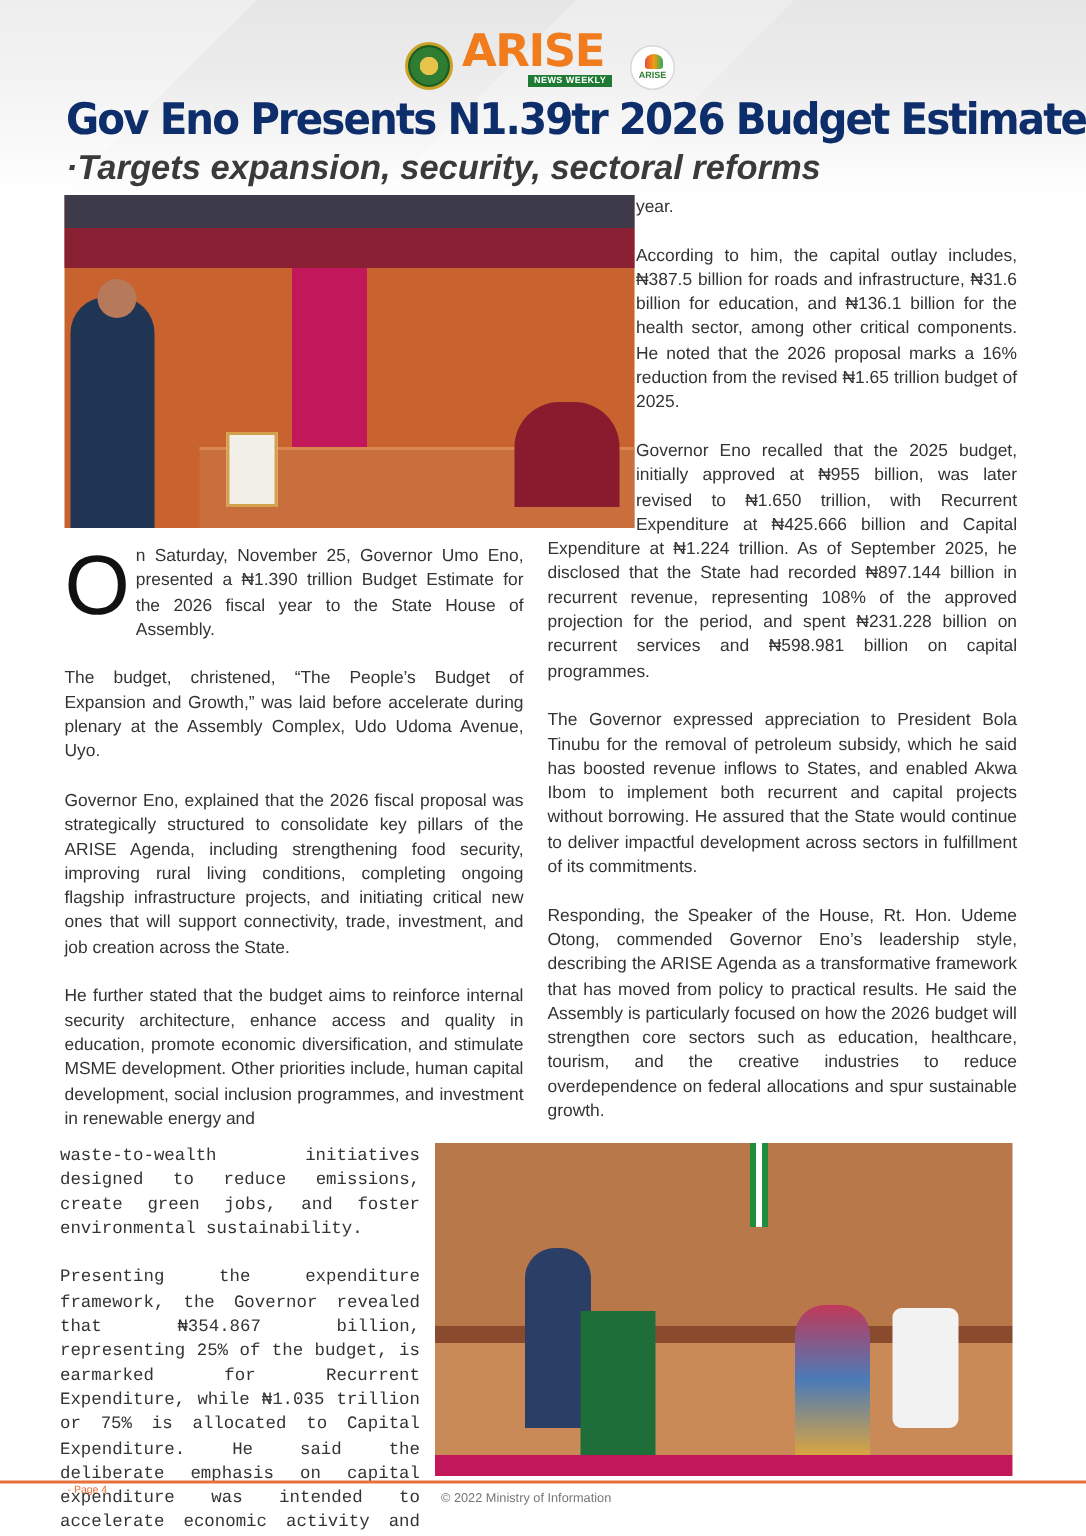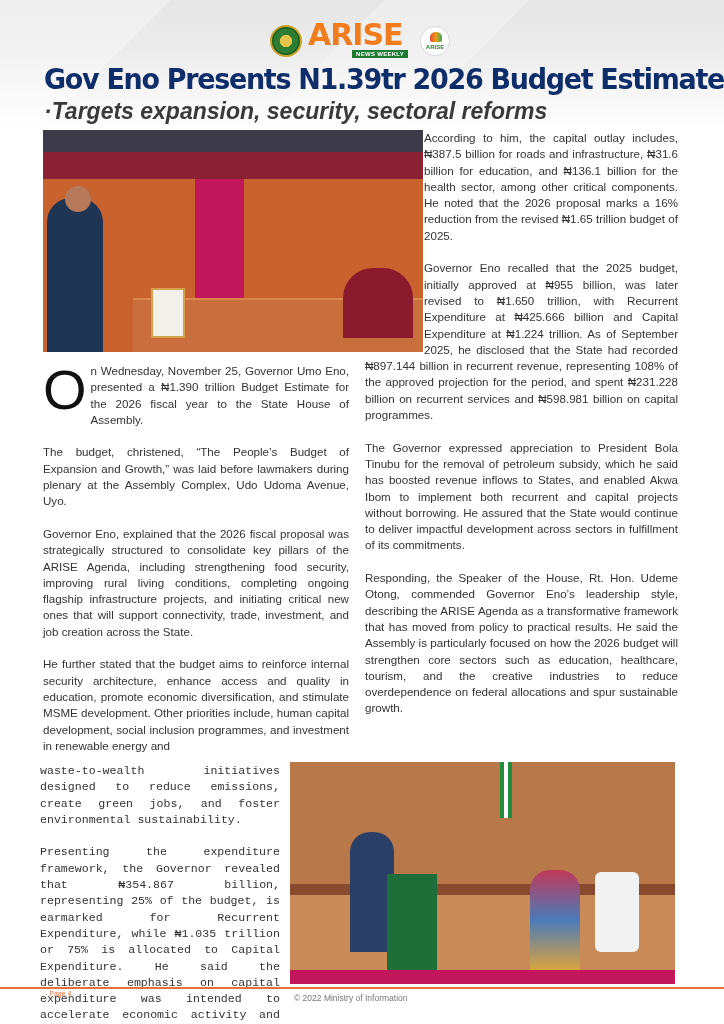--- a/index.html
+++ b/index.html
@@ -1,21 +1,21 @@
 <!DOCTYPE html>
 <html><head>
 <meta charset="utf-8">
 <style>
   html, body { margin:0; padding:0; }
   body { width:724px; height:1024px; position:relative; overflow:hidden; background:#ffffff; font-family:"Liberation Sans", sans-serif; color:#2e2e2e; }
   .header-bg { position:absolute; left:0; top:0; width:724px; height:130px;
     background: linear-gradient(180deg, #e6e6e6 0%, #ececec 40%, #f7f7f7 75%, #ffffff 100%); }
   .header-bg::before { content:""; position:absolute; inset:0;
     background: linear-gradient(135deg, rgba(255,255,255,0.35) 0 20%, rgba(0,0,0,0) 20% 45%, rgba(255,255,255,0.25) 45% 62%, rgba(0,0,0,0) 62% 100%); }
-  .logo-row { position:absolute; left:270px; top:22px; width:185px; height:38px; display:flex; align-items:center; gap:4px; }
+  .logo-row { position:absolute; left:270px; top:22px; width:185px; height:38px; display:flex; align-items:flex-end; gap:4px; }
   .seal { width:32px; height:32px; border-radius:50%; background:radial-gradient(circle, #e8c34a 0 30%, #2e7d32 32% 62%, #1b5e20 64% 100%); border:2px solid #c9a227; box-sizing:border-box; }
   .brand { position:relative; width:110px; height:38px; }
   .brand-word { position:absolute; left:2px; top:-4px; font-family:"DejaVu Sans", sans-serif; font-weight:bold; font-size:30px; letter-spacing:-1px; color:#f07c1e; line-height:34px; }
   .brand-sub { position:absolute; left:46px; top:28px; background:#1f7a33; color:#ffffff; font-size:6px; font-weight:bold; padding:1px 4px; letter-spacing:0.3px; }
   .arise-badge { width:30px; height:30px; border-radius:50%; background:#ffffff; border:1px solid #d8d8d8; display:flex; align-items:flex-end; justify-content:center; font-size:6px; font-weight:bold; color:#2e7d32; padding-bottom:5px; box-sizing:border-box; position:relative; }
   .arise-badge::before { content:""; position:absolute; top:5px; left:9px; width:12px; height:10px; background:linear-gradient(90deg,#e74c3c,#f39c12,#27ae60); border-radius:50% 50% 2px 2px; }
   .headline { position:absolute; left:44px; top:60px; width:650px; font-family:"DejaVu Sans", sans-serif; font-weight:bold; font-size:29px; letter-spacing:-1.4px; color:#0e2e6b; line-height:38px; white-space:nowrap; transform:scaleX(0.93); transform-origin:left top; }
   .subhead { position:absolute; left:44px; top:100px; font-family:"Liberation Sans", sans-serif; font-style:italic; font-weight:bold; font-size:23px; color:#3a3a3a; line-height:22px; }
   .photo { position:absolute; overflow:hidden; }
   .photo1 { left:43px; top:130px; width:380px; height:222px; background:
@@ -67,33 +67,34 @@
 
 <div class="photo photo1">
   <div class="desk"></div>
   <div class="man"></div>
   <div class="head1"></div>
   <div class="box"></div>
   <div class="woman"></div>
 </div>
 
 <div class="body-text colL">
-  <p><span class="dropcap">O</span><span>n Wednesday, November 25, Governor Umo Eno, presented a ₦1.390 trillion Budget Estimate for the 2026 fiscal year to the State House of Assembly.</span></p>
-  <p>The budget, christened, “The People’s Budget of Expansion and Growth,” was laid before lawmakers during plenary at the Assembly Complex, Udo Udoma Avenue, Uyo.</p>
+  <p><span class="dropcap">O</span><span>n Saturday, November 25, Governor Umo Eno, presented a ₦1.390 trillion Budget Estimate for the 2026 fiscal year to the State House of Assembly.</span></p>
+  <p>The budget, christened, “The People’s Budget of Expansion and Growth,” was laid before accelerate during plenary at the Assembly Complex, Udo Udoma Avenue, Uyo.</p>
   <p>Governor Eno, explained that the 2026 fiscal proposal was strategically structured to consolidate key pillars of the ARISE Agenda,  including strengthening food security, improving rural living conditions, completing ongoing flagship infrastructure projects, and initiating critical new ones that will support connectivity, trade, investment, and job creation across the State.</p>
   <p style="margin-bottom:0">He further stated that the budget aims to reinforce internal security architecture, enhance access and quality in education, promote economic diversification, and stimulate MSME development. Other priorities include, human capital development, social inclusion programmes, and investment in renewable energy and</p>
 </div>
 
 <div class="body-text wrapL">
   <p>waste-to-wealth initiatives designed to reduce emissions, create green jobs, and foster environmental sustainability.</p>
   <p>Presenting the expenditure framework, the Governor revealed that ₦354.867 billion, representing 25% of the budget, is earmarked for Recurrent Expenditure, while ₦1.035 trillion or 75% is allocated to Capital Expenditure. He said the deliberate emphasis on capital expenditure was intended to accelerate economic activity and deliver tangible growth in the 2026 financial</p>
 </div>
 
 <div class="body-text colR">
   <div class="wrapR1"></div>
+  <p>year.</p>
   <p>According to him, the capital outlay includes, ₦387.5 billion for roads and infrastructure, ₦31.6 billion for education, and ₦136.1 billion for the health sector, among other critical components. He noted that the 2026 proposal marks a 16% reduction from the revised ₦1.65 trillion budget of 2025.</p>
   <p>Governor Eno recalled that the 2025 budget, initially approved at ₦955 billion, was later revised to ₦1.650 trillion, with Recurrent Expenditure at ₦425.666 billion and Capital Expenditure at ₦1.224 trillion. As of September 2025, he disclosed that the State had recorded ₦897.144 billion in recurrent revenue, representing 108% of the approved projection for the period, and spent ₦231.228 billion on recurrent services and ₦598.981 billion on capital programmes.</p>
   <p>The Governor expressed appreciation to President Bola Tinubu for the removal of petroleum subsidy, which he said has boosted revenue inflows to States, and enabled Akwa Ibom to implement both recurrent and capital projects without borrowing. He assured that the State would continue to deliver impactful development across sectors in fulfillment of its commitments.</p>
   <p>Responding, the Speaker of the House, Rt. Hon. Udeme Otong, commended Governor Eno’s leadership style, describing the ARISE Agenda as a transformative framework that has moved from policy to practical results. He said the Assembly is particularly focused on how the 2026 budget will strengthen core sectors such as education, healthcare, tourism, and the creative industries to reduce overdependence on federal allocations and spur sustainable growth.</p>
 </div>
 
 <div class="photo photo2">
   <div class="flag"></div>
   <div class="speaker"></div>
   <div class="podium"></div>

